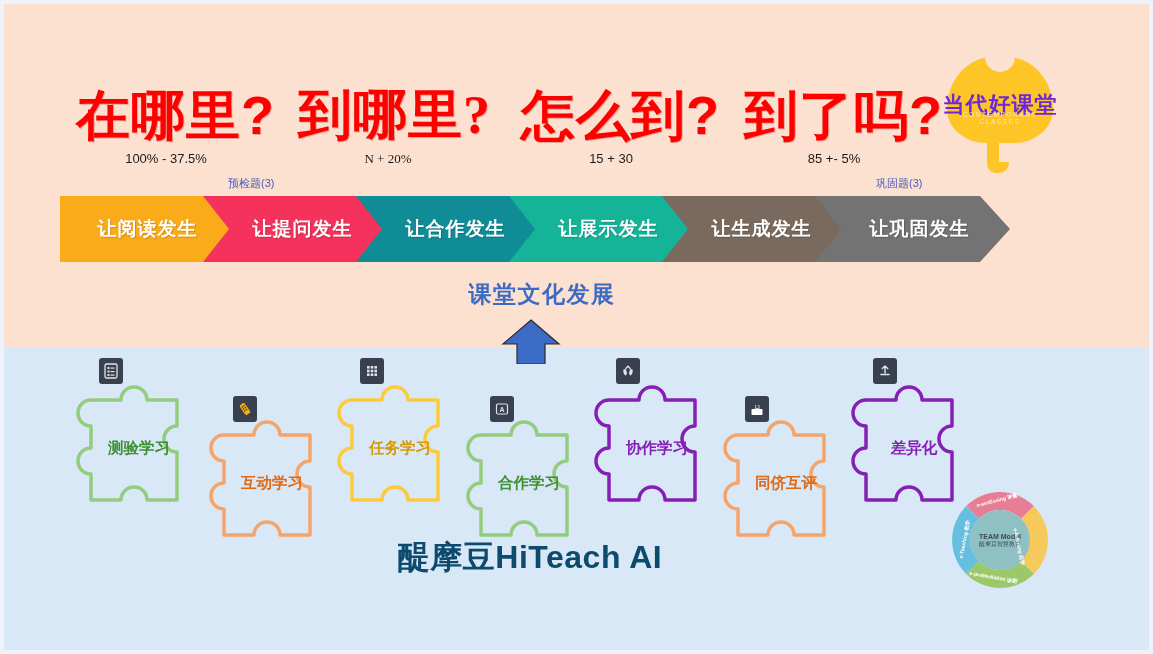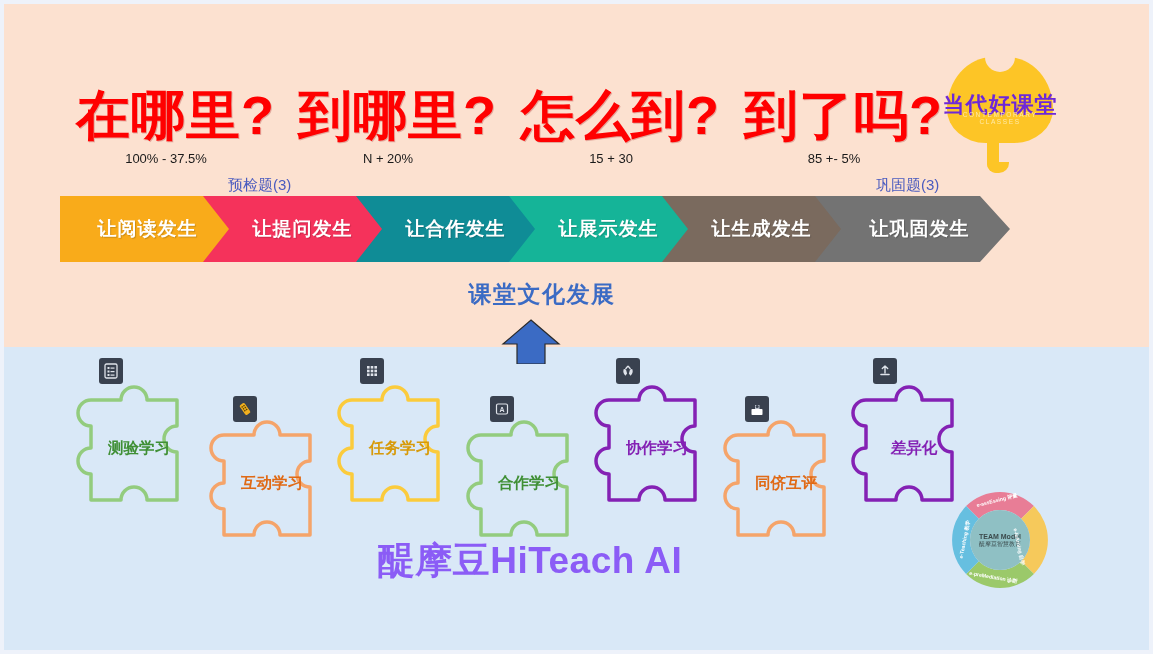--- a/index.html
+++ b/index.html
@@ -67,21 +67,21 @@
   .arrow{
     position:absolute;top:0;height:66px;
     display:flex;align-items:center;justify-content:center;
     color:#ffffff;font-size:19px;font-weight:bold;letter-spacing:1px;
     clip-path:polygon(0 0, calc(100% - 30px) 0, 100% 50%, calc(100% - 30px) 100%, 0 100%, 26px 50%);
     text-shadow:1px 1px 1px rgba(0,0,0,.18);
     padding-left:14px;box-sizing:border-box;
   }
   .arrow.first{clip-path:polygon(0 0, calc(100% - 30px) 0, 100% 50%, calc(100% - 30px) 100%, 0 100%);padding-left:0;}
   .step-note{
-    position:absolute;font-size:15px;color:#4a5bbf;white-space:nowrap;
+    position:absolute;font-size:11px;color:#4a5bbf;white-space:nowrap;
   }
 
   
   .culture-label{
     position:absolute;left:437px;top:279px;width:210px;text-align:center;
     font-size:23px;font-weight:bold;color:#3b6bc4;letter-spacing:1.5px;
   }
   .blue-arrow{position:absolute;left:500px;top:318px;width:62px;height:46px;}
 
   
@@ -93,21 +93,21 @@
   }
   .picon{
     position:absolute;width:24px;height:26px;border-radius:3px;
     background:#39414f;display:flex;align-items:center;justify-content:center;
   }
   .picon svg{display:block;}
 
   
   .brand{
     position:absolute;left:330px;top:536px;width:400px;text-align:center;
-    font-size:37px;font-weight:bold;color:#8b5cf6;letter-spacing:.5px;
+    font-size:32px;font-weight:bold;color:#0c4a6e;letter-spacing:.5px;
   }
 
   
   .team-badge{position:absolute;left:949px;top:489px;width:102px;height:102px;}
   .team-badge .tb-center{
     position:absolute;left:21px;top:21px;width:60px;height:60px;border-radius:50%;
     background:#8fc0c4;display:flex;flex-direction:column;
     align-items:center;justify-content:center;color:#3b4a4c;line-height:1.3;
   }
   .tb-l1{font-size:7px;font-weight:bold;}
@@ -119,21 +119,21 @@
 
 <div id="slide">
 
   <div class="band-top"></div>
   <div class="band-bottom"></div>
 
   <div class="qblock" style="left:76px;top:88px;width:180px;">
     <div class="qtitle">在哪里?</div>
     <div class="qsub">100% - 37.5%</div>
   </div>
-  <div class="qblock" style="left:298px;top:88px;width:180px;">
+  <div class="qblock" style="left:298px;top:88px;width:180px;font-family:Liberation Serif, serif;">
     <div class="qtitle">到哪里?</div>
     <div class="qsub">N + 20%</div>
   </div>
   <div class="qblock" style="left:521px;top:88px;width:180px;">
     <div class="qtitle">怎么到?</div>
     <div class="qsub">15 + 30</div>
   </div>
   <div class="qblock" style="left:744px;top:88px;width:180px;">
     <div class="qtitle">到了吗?</div>
     <div class="qsub">85 +- 5%</div>

